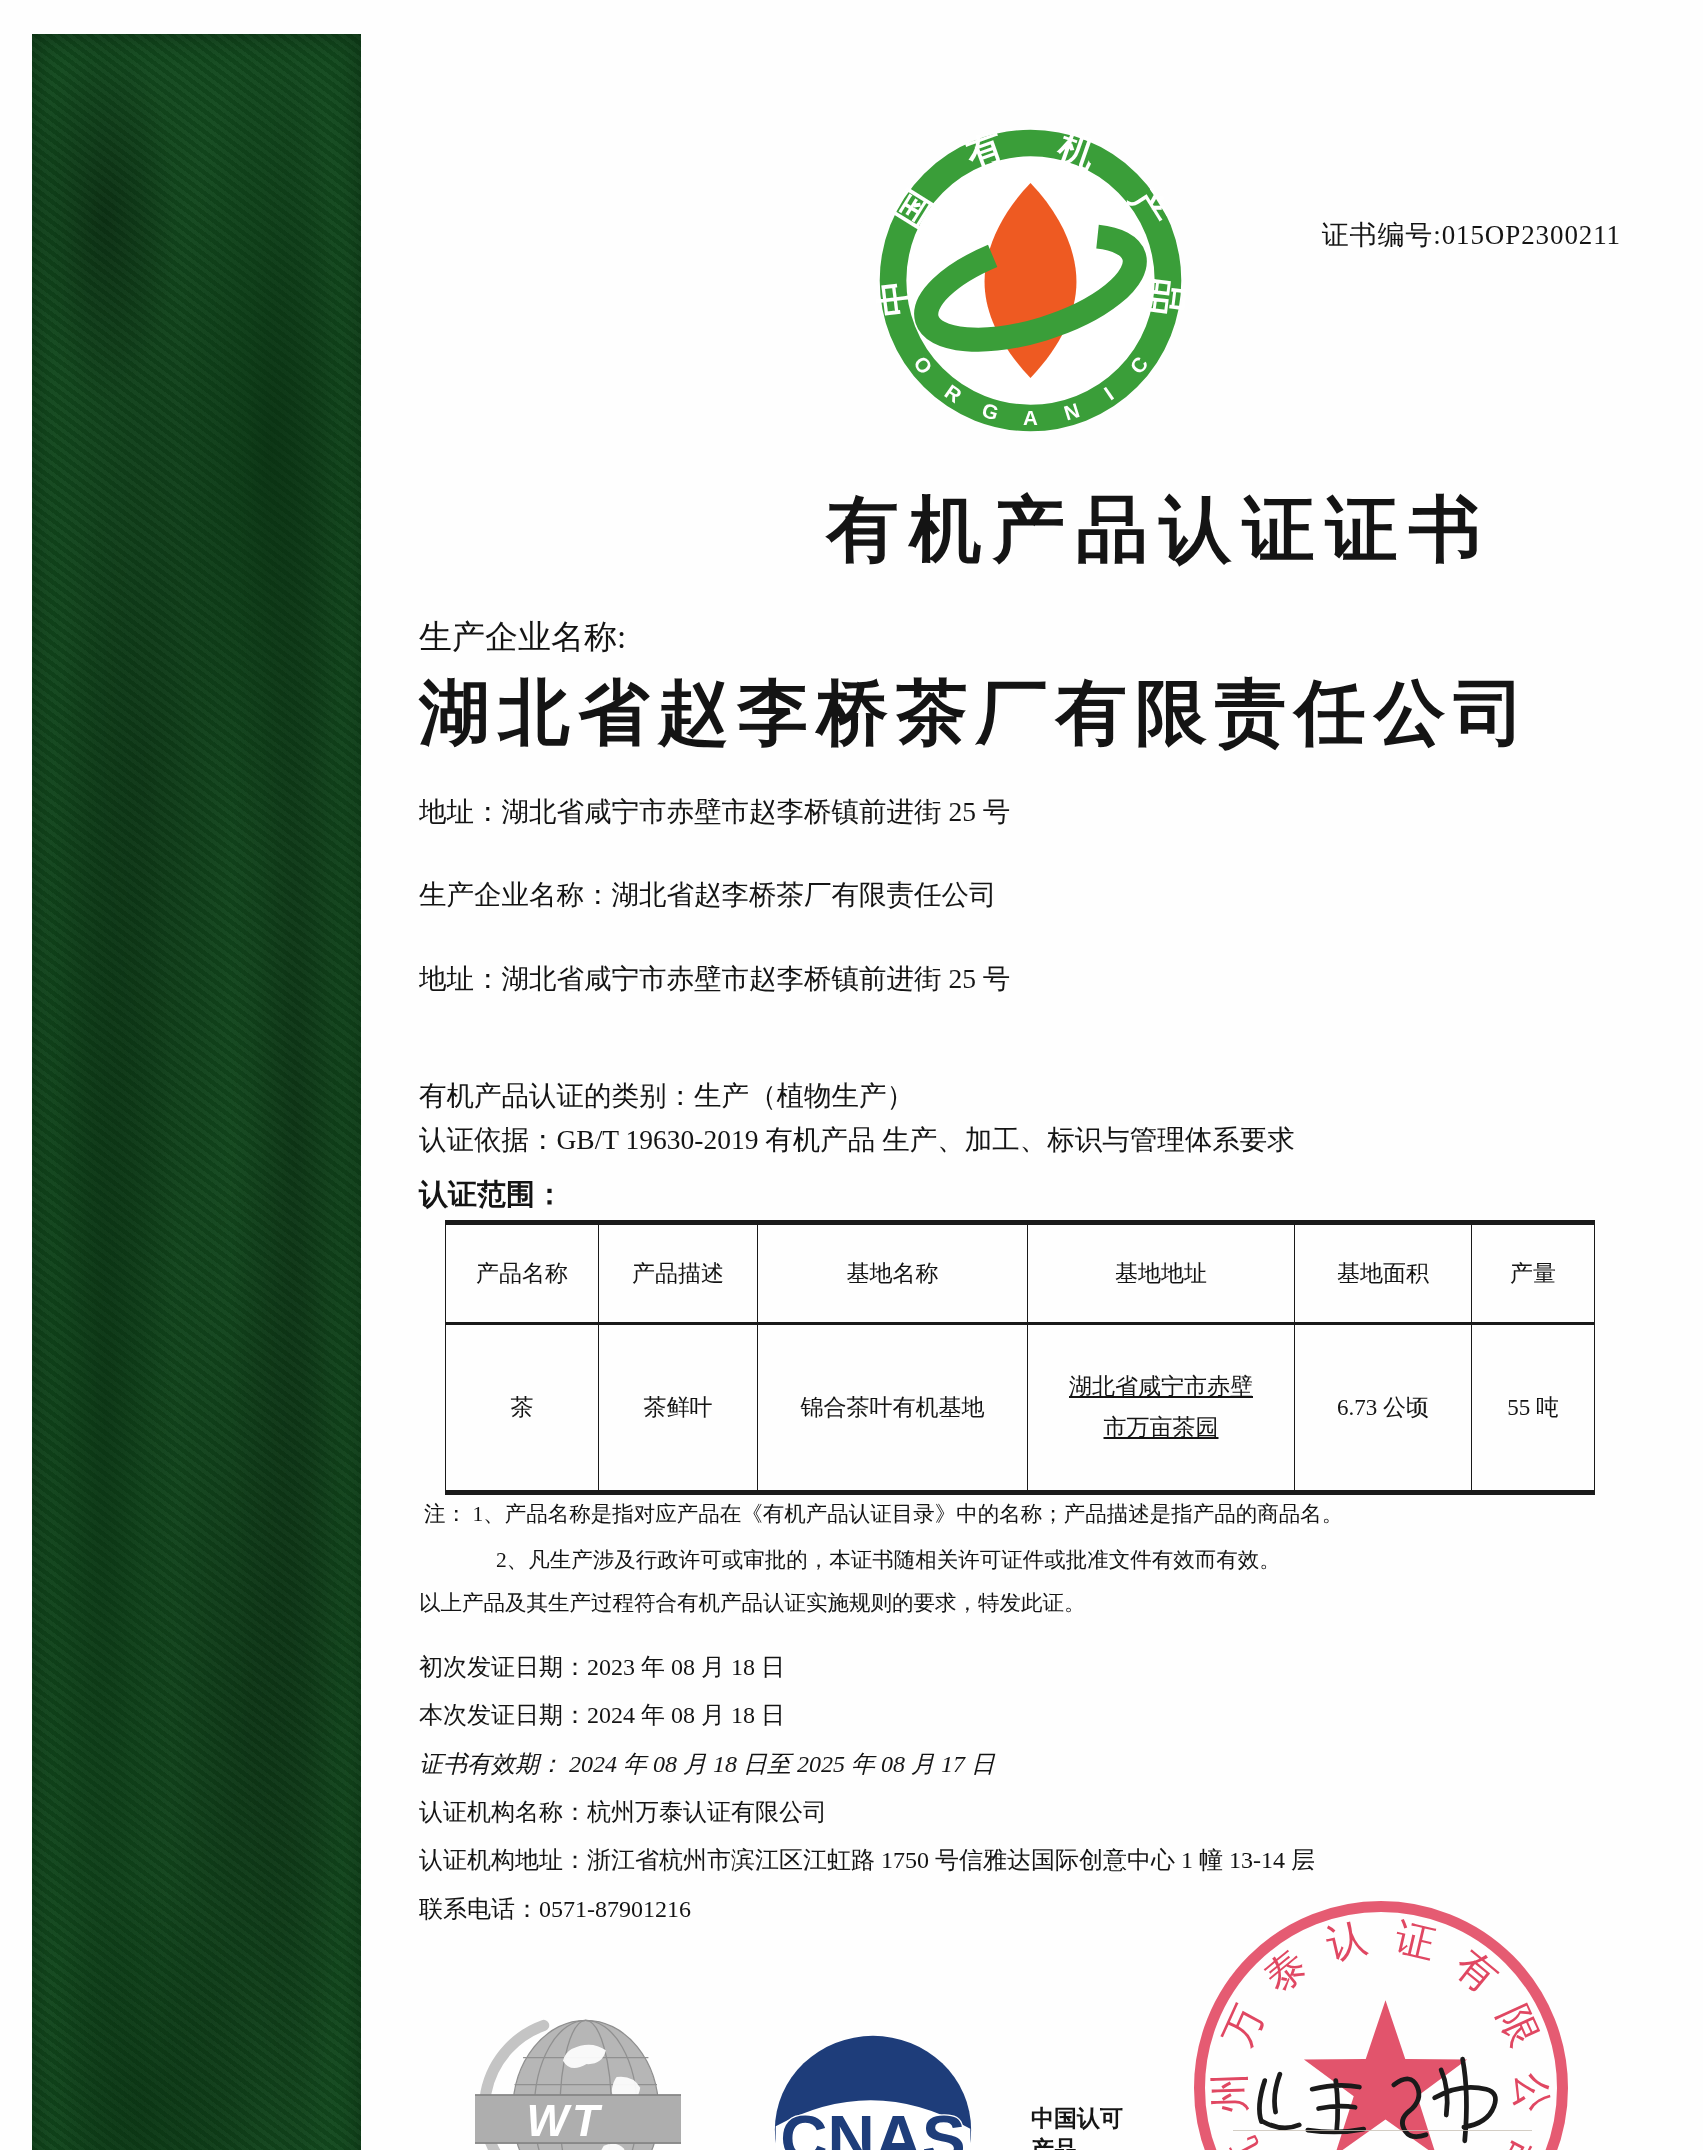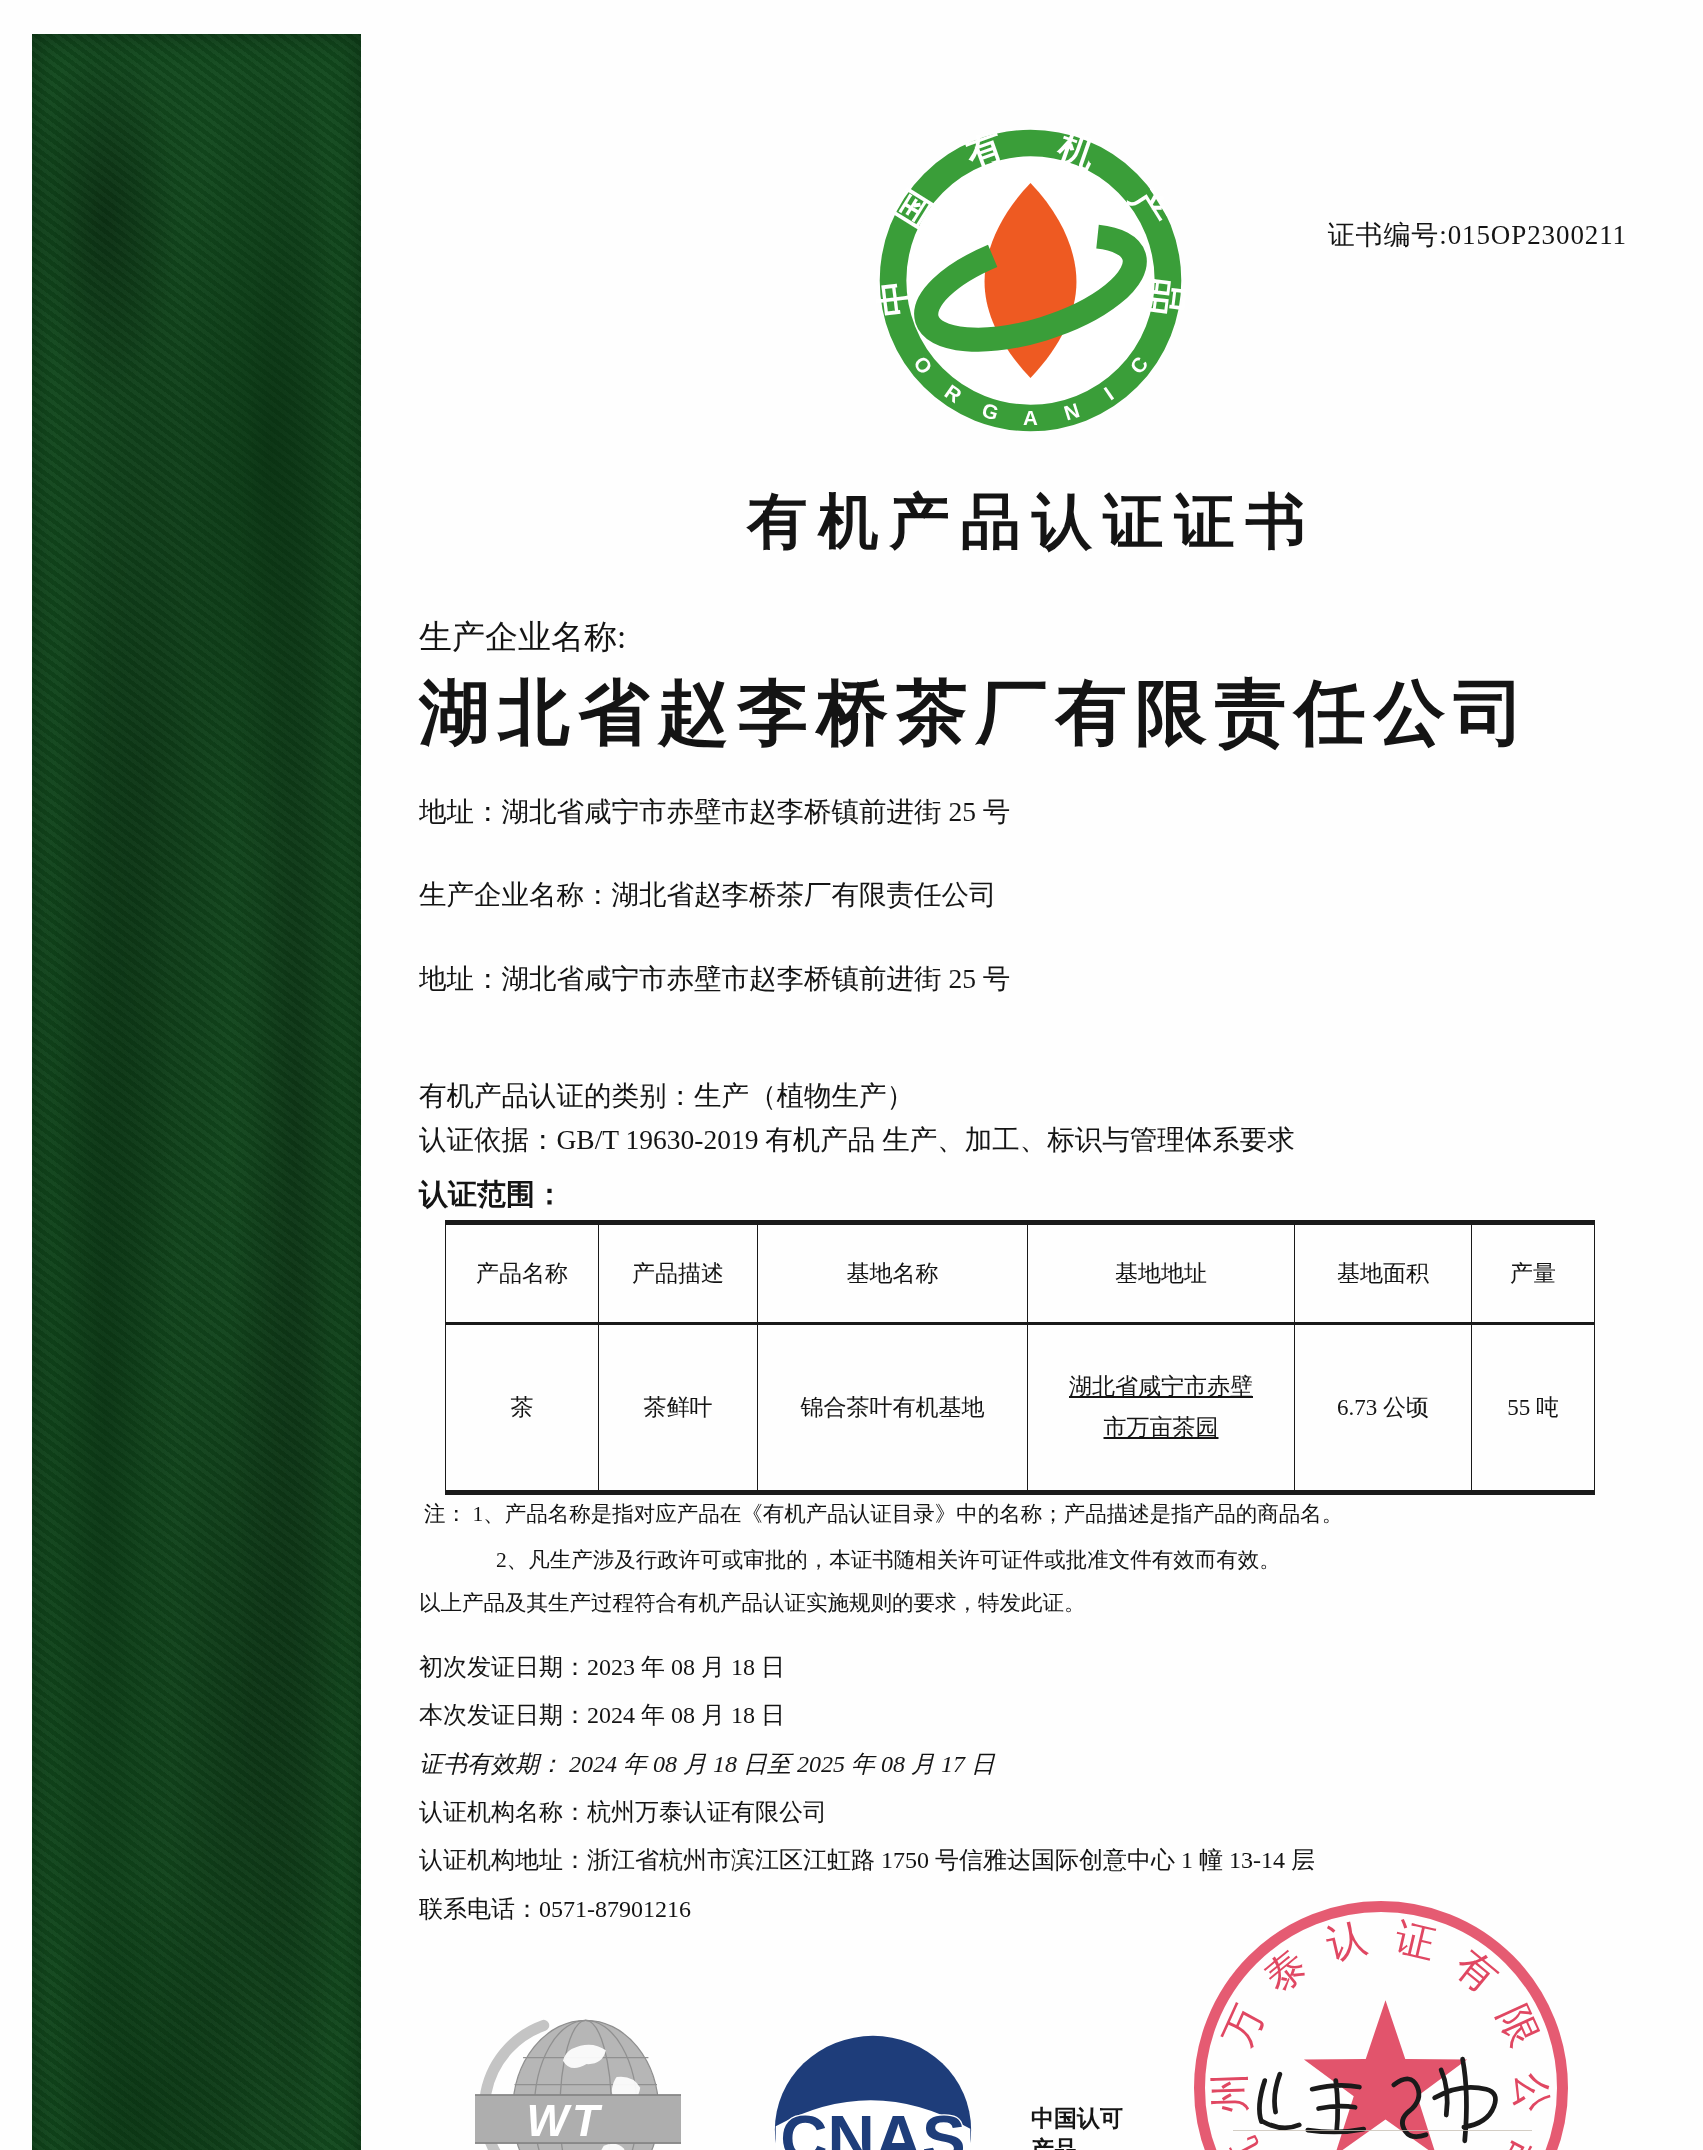--- a/index.html
+++ b/index.html
@@ -17,24 +17,24 @@
       radial-gradient(closest-side at 35% 32%, rgba(0,0,0,.22), transparent),
       radial-gradient(closest-side at 80% 47%, rgba(0,0,0,.26), transparent),
       radial-gradient(closest-side at 22% 60%, rgba(5,36,12,.45), transparent),
       radial-gradient(closest-side at 65% 74%, rgba(0,0,0,.24), transparent),
       radial-gradient(closest-side at 35% 90%, rgba(4,32,10,.40), transparent),
       repeating-linear-gradient(37deg, rgba(255,255,255,.03) 0 3.9px, rgba(0,0,0,.06) 3.9px 8.2px);
     box-shadow:inset 0 0 26px rgba(0,0,0,.35);
   }
   
   .line{position:absolute;left:419px;white-space:nowrap;}
-  .cert-no{position:absolute;right:76px;top:217px;font-size:27px;letter-spacing:0.9px;}
+  .cert-no{position:absolute;right:82px;top:217px;font-size:27px;letter-spacing:0.9px;}
   .title{
-    position:absolute;left:572px;top:482px;width:920px;text-align:center;
-    font-size:60px;font-weight:bold;letter-spacing:11.2px;white-space:nowrap;
+    position:absolute;left:572px;top:482px;width:920px;text-align:right;
+    font-size:72px;font-weight:bold;letter-spacing:11.2px;white-space:nowrap;
   }
   .holder-label{top:615px;font-size:33px;}
   .holder-name{top:666px;font-size:71px;font-weight:bold;letter-spacing:8.6px;}
   .addr1{top:794px;font-size:27.5px;}
   .producer{top:877px;font-size:27.5px;}
   .addr2{top:961px;font-size:27.5px;}
   .category{top:1050px;font-size:27.5px;margin-top:28px;}
   .basis{top:1122px;font-size:27.5px;}
   .scope-label{top:1175px;font-size:29px;font-weight:bold;}
   

